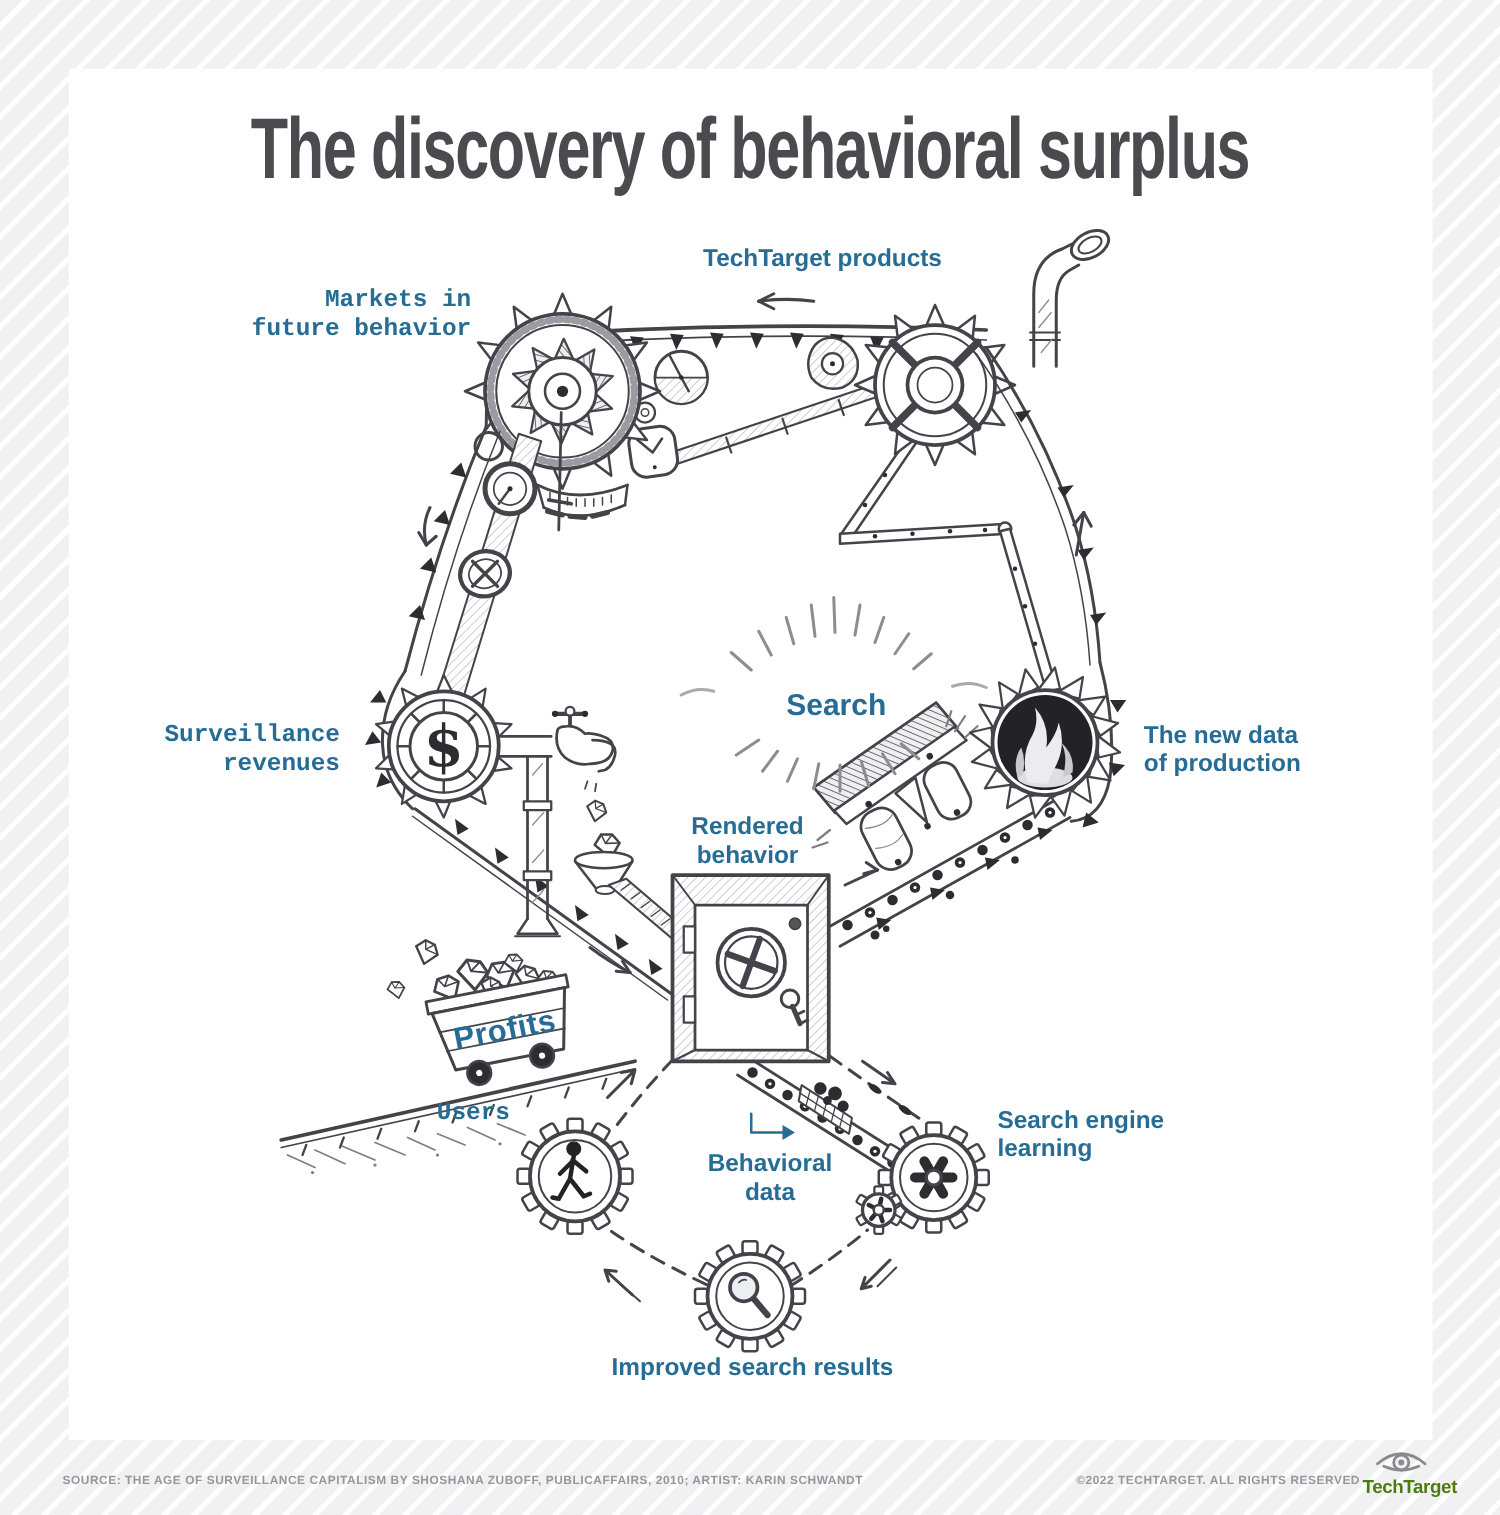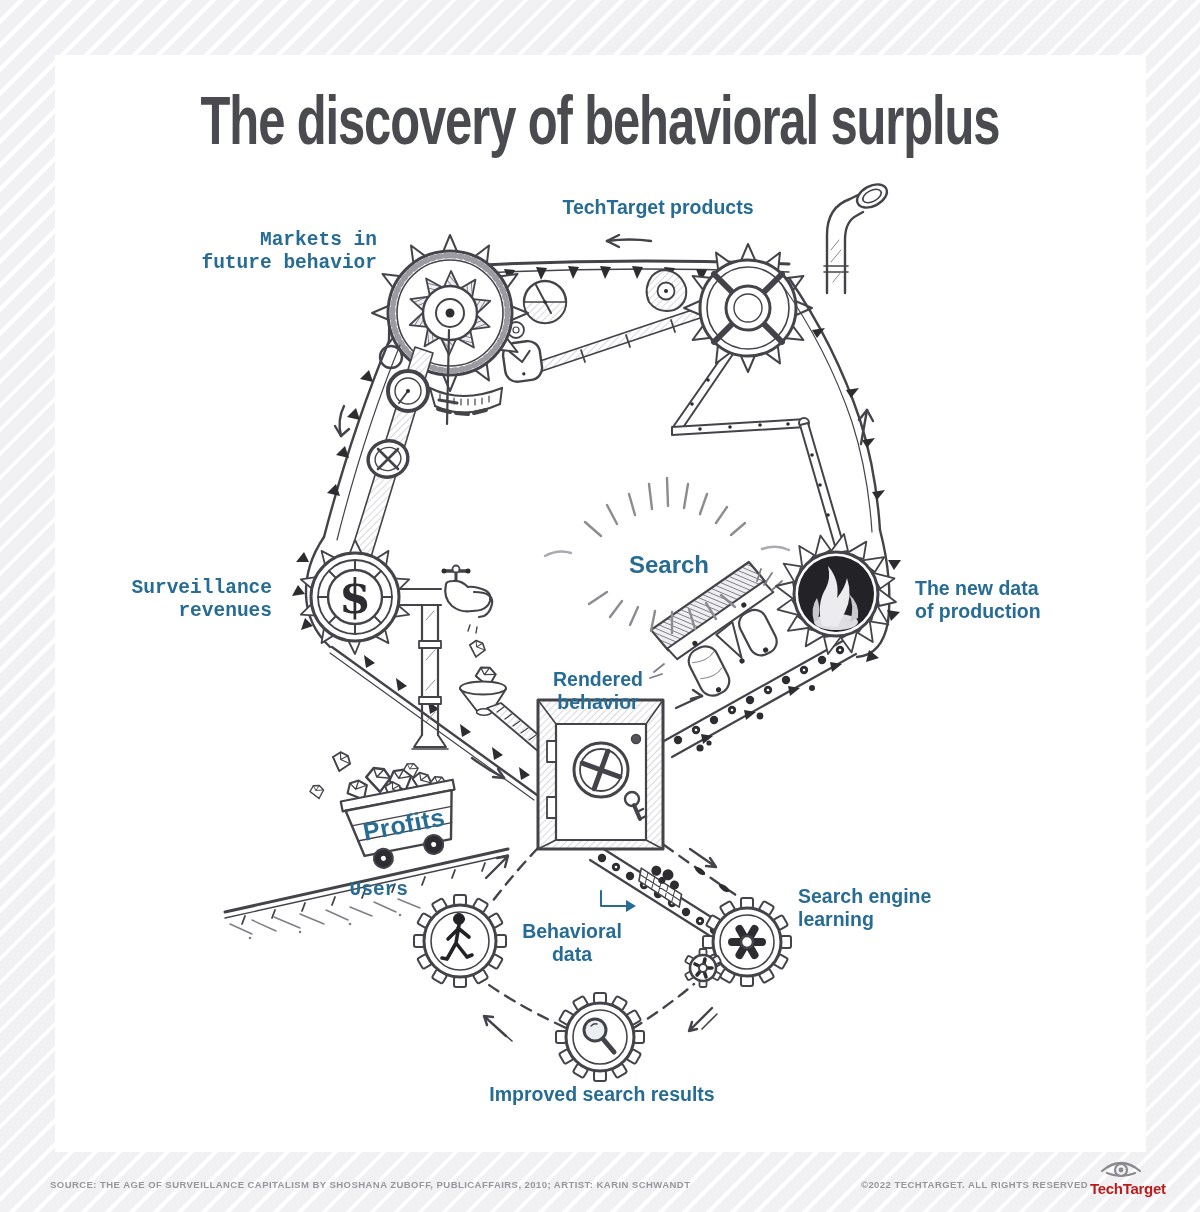--- a/index.html
+++ b/index.html
@@ -25,21 +25,21 @@
   .lbl.profits{
     font-size:25px;letter-spacing:.5px;
     transform:translateX(-50%) rotate(-11deg);
   }
   .foot{
     position:absolute;top:1179px;font-size:9.5px;font-weight:bold;
     letter-spacing:.45px;color:#97979b;
   }
   .foot.src{left:50px;}
   .foot.cpy{right:112px;text-align:center;}
-  .logo{position:absolute;left:1090px;top:1158px;width:62px;text-align:center;color:#b91c1c;}
+  .logo{position:absolute;left:1090px;top:1158px;width:62px;text-align:center;color:#4d7c0f;}
   .logo .word{font-size:15px;font-weight:bold;letter-spacing:-.3px;margin-top:-3px;}
 </style>
 </head>
 <body>
 
 <div class="card"></div>
 
 <svg class="art" viewBox="0 0 1200 1212">
   <defs>
     <pattern id="hL" patternUnits="userSpaceOnUse" width="5" height="5" patternTransform="rotate(45)">
@@ -604,25 +604,25 @@
 <div class="title">The discovery of behavioral surplus</div>
 
 <div class="lbl ctr" style="left:658px;top:196px;">TechTarget products</div>
 <div class="lbl rgt" style="right:823px;top:229px;">Markets in
 future behavior</div>
 <div class="lbl rgt" style="right:928px;top:577px;">Surveillance
 revenues</div>
 <div class="lbl surplus" style="left:669px;top:551px;">Search</div>
 <div class="lbl" style="left:915px;top:577px;">The new data
 of production</div>
-<div class="lbl ctr" style="left:598px;top:650px;margin-top:18px;">Rendered
+<div class="lbl ctr" style="left:598px;top:650px;">Rendered
 behavior</div>
 <div class="lbl profits" style="left:404px;top:810px;">Profits</div>
 <div class="lbl rgt" style="right:792px;top:879px;">Users</div>
-<div class="lbl ctr" style="left:572px;top:920px;">Behavioral
+<div class="lbl ctr" style="left:616px;top:920px;">Behavioral
 data</div>
 <div class="lbl" style="left:798px;top:885px;">Search engine
 learning</div>
 <div class="lbl ctr" style="left:602px;top:1083px;">Improved search results</div>
 
 <div class="foot src">SOURCE: THE AGE OF SURVEILLANCE CAPITALISM BY SHOSHANA ZUBOFF, PUBLICAFFAIRS, 2010; ARTIST: KARIN SCHWANDT</div>
 <div class="foot cpy">©2022 TECHTARGET. ALL RIGHTS RESERVED</div>
 
 <div class="logo">
   <svg width="44" height="21" viewBox="0 0 44 21">

